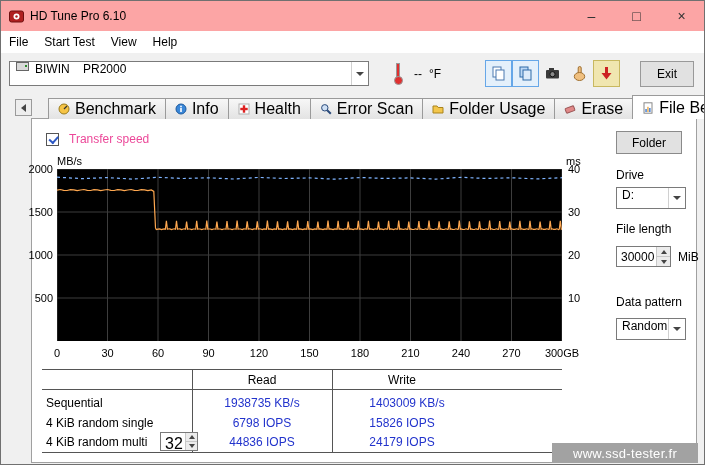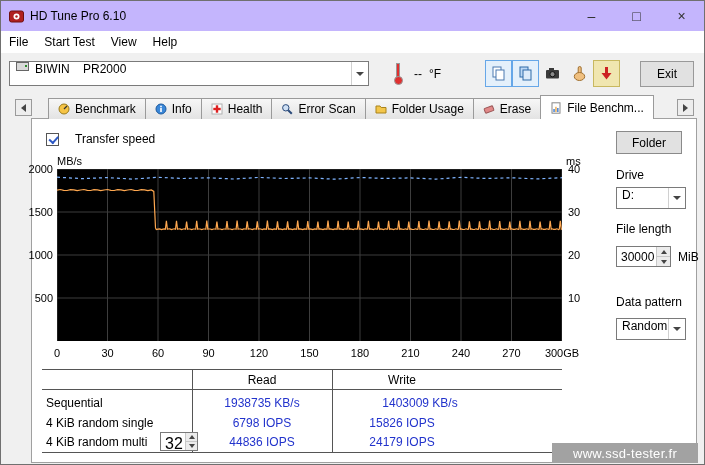--- a/index.html
+++ b/index.html
@@ -1,21 +1,21 @@
 <!DOCTYPE html>
 <html style="--value-color: #2233cc;"><head>
 <meta charset="utf-8">
 <style>
   * { margin:0; padding:0; box-sizing:border-box; }
   html,body { background:#d4d4d4; font-family:"Liberation Sans", sans-serif; }
   .window { position:relative; width:705px; height:465px; background:#f0f0f0;
             border:1px solid #707070; overflow:hidden; }
 
   
-  .titlebar { position:absolute; left:0; top:0; width:100%; height:30px; background:#c4b5fd;
+  .titlebar { position:absolute; left:0; top:0; width:100%; height:30px; background:#fca5a5;
               display:flex; align-items:center; }
   .app-icon { width:15px; height:15px; margin-left:8px; flex:0 0 auto; }
   .title { font-size:12px; color:#000; margin-left:6px; }
   .win-controls { margin-left:auto; display:flex; height:100%; }
   .win-btn { width:45px; height:100%; display:flex; align-items:center; justify-content:center;
              font-size:14px; color:#333; cursor:default; }
 
   
   .menubar { position:absolute; left:0; top:30px; width:100%; height:22px; background:#ffffff;
              display:flex; align-items:center; font-size:12px; color:#000; }
@@ -53,29 +53,29 @@
   
   .tabbar { position:absolute; left:0; top:94px; width:100%; height:24px; z-index:3; }
   .tab-scroll { position:absolute; top:4px; width:17px; height:17px; border:1px solid #9a9a9a;
                 background:#ededed; display:flex; align-items:center; justify-content:center; }
   .tab-scroll.left { left:14px; } .tab-scroll.right { left:676px; }
   .tri-l { border-top:4px solid transparent; border-bottom:4px solid transparent; border-right:5px solid #444; }
   .tri-r { border-top:4px solid transparent; border-bottom:4px solid transparent; border-left:5px solid #444; }
   .tabs { position:absolute; left:47px; bottom:0; display:flex; align-items:flex-end; }
   .tab { height:21px; display:flex; align-items:center; gap:5px; padding:0 9px;
          border:1px solid #9a9a9a; border-bottom:none; margin-right:-1px;
-         background:linear-gradient(#f7f7f7,#e3e3e3); font-size:12px; white-space:nowrap; }
+         background:linear-gradient(#f7f7f7,#e3e3e3); font-size:16px; white-space:nowrap; }
   .tab.active { height:24px; background:#fff; position:relative; z-index:4; }
 
   
   .main-panel { position:absolute; left:30px; top:117px; width:666px; height:345px;
                 background:#ffffff; border:1px solid #a0a0a0; }
   .plabel { position:absolute; font-size:12px; color:#000; }
-  .cb { position:absolute; left:14px; top:13px; display:flex; align-items:center; gap:16px;
-        font-size:12px; color:#000000; }
+  .cb { position:absolute; left:14px; top:13px; display:flex; align-items:center; gap:10px;
+        font-size:12px; color:#ec4899; }
   .cb-box { width:13px; height:13px; background:#fff; border:1px solid #555; position:relative; }
   .cb-box::after { content:""; position:absolute; left:2px; top:2.5px; width:7px; height:3.5px;
                    border-left:2px solid #2b57c4; border-bottom:2px solid #2b57c4;
                    transform:rotate(-48deg); }
   .btn { background:#e1e1e1; border:1px solid #8a8a8a; font-size:12px;
          font-family:"Liberation Sans",sans-serif; }
   .start-btn { position:absolute; left:584px; top:12px; width:66px; height:23px; }
   .sm-combo { position:absolute; width:70px; height:22px; padding-left:5px; }
   .spin { position:absolute; left:584px; top:127px; width:55px; height:21px; background:#fff;
           border:1px solid #7a7a7a; font-size:12px; }
@@ -312,21 +312,21 @@
       <div class="hline" style="top:20px;"></div>
       <div class="hline" style="top:83px;"></div>
       <div class="vline" style="left:150px;"></div>
       <div class="vline" style="left:290px;"></div>
 
       <span class="rt-cell" style="left:150px; top:4px;">Read</span>
       <span class="rt-cell" style="left:290px; top:4px;">Write</span>
 
       <span class="rt-label" style="top:27px;">Sequential</span>
       <span class="rt-cell rt-val" style="left:150px; top:27px;">1938735 KB/s</span>
-      <span class="rt-cell rt-val" style="left:288px; top:27px;padding-left:40px;">1403009 KB/s</span>
+      <span class="rt-cell rt-val" style="left:275px; top:27px;padding-left:40px;">1403009 KB/s</span>
 
       <span class="rt-label" style="top:47px;">4 KiB random single</span>
       <span class="rt-cell rt-val" style="left:150px; top:47px;">6798 IOPS</span>
       <span class="rt-cell rt-val" style="left:290px; top:47px;">15826 IOPS</span>
 
       <span class="rt-label" style="top:66px;">4 KiB random multi</span>
       <div class="mini-spin" style="top:63px;">
         <span class="num">32</span>
         <span class="spin-btns">
           <span>

